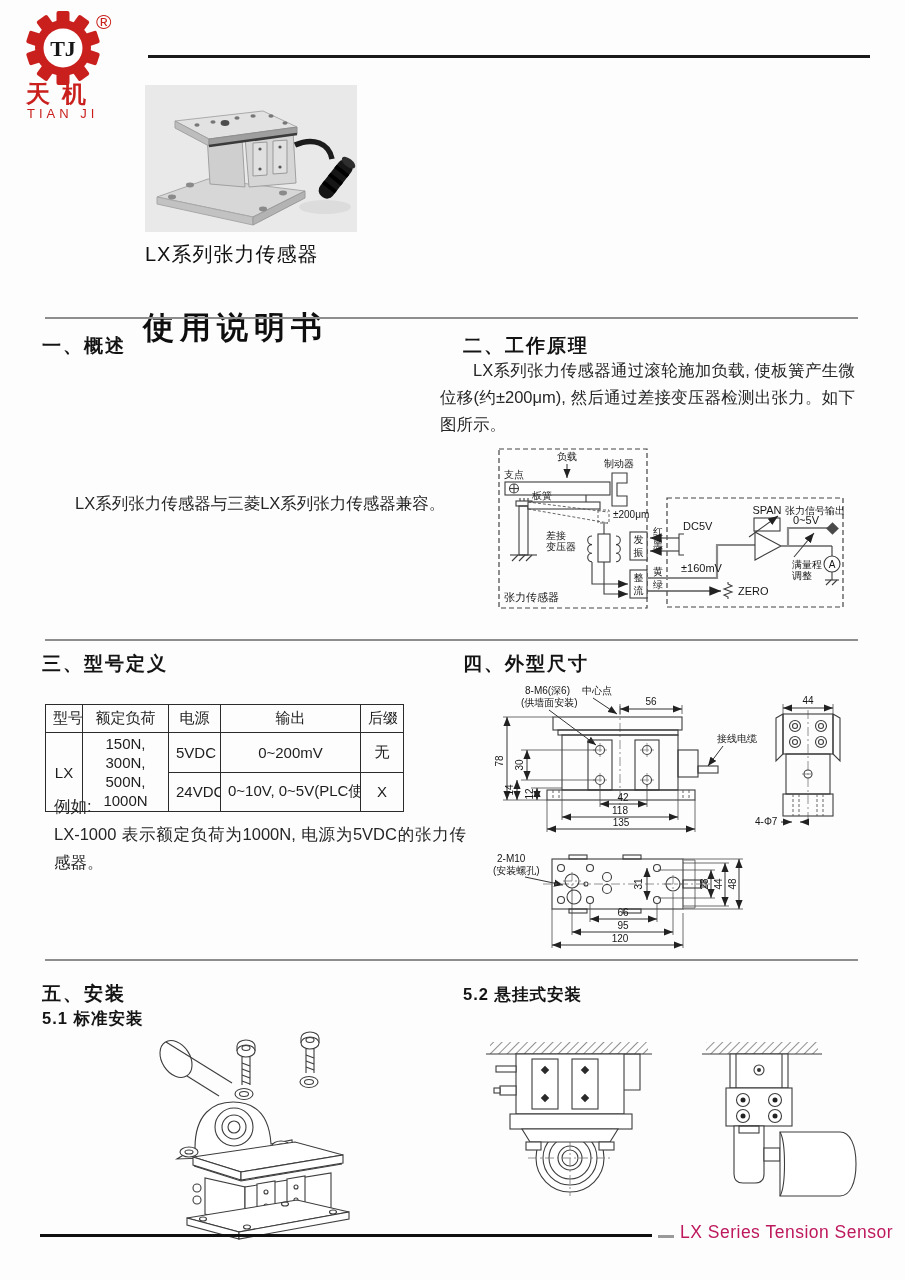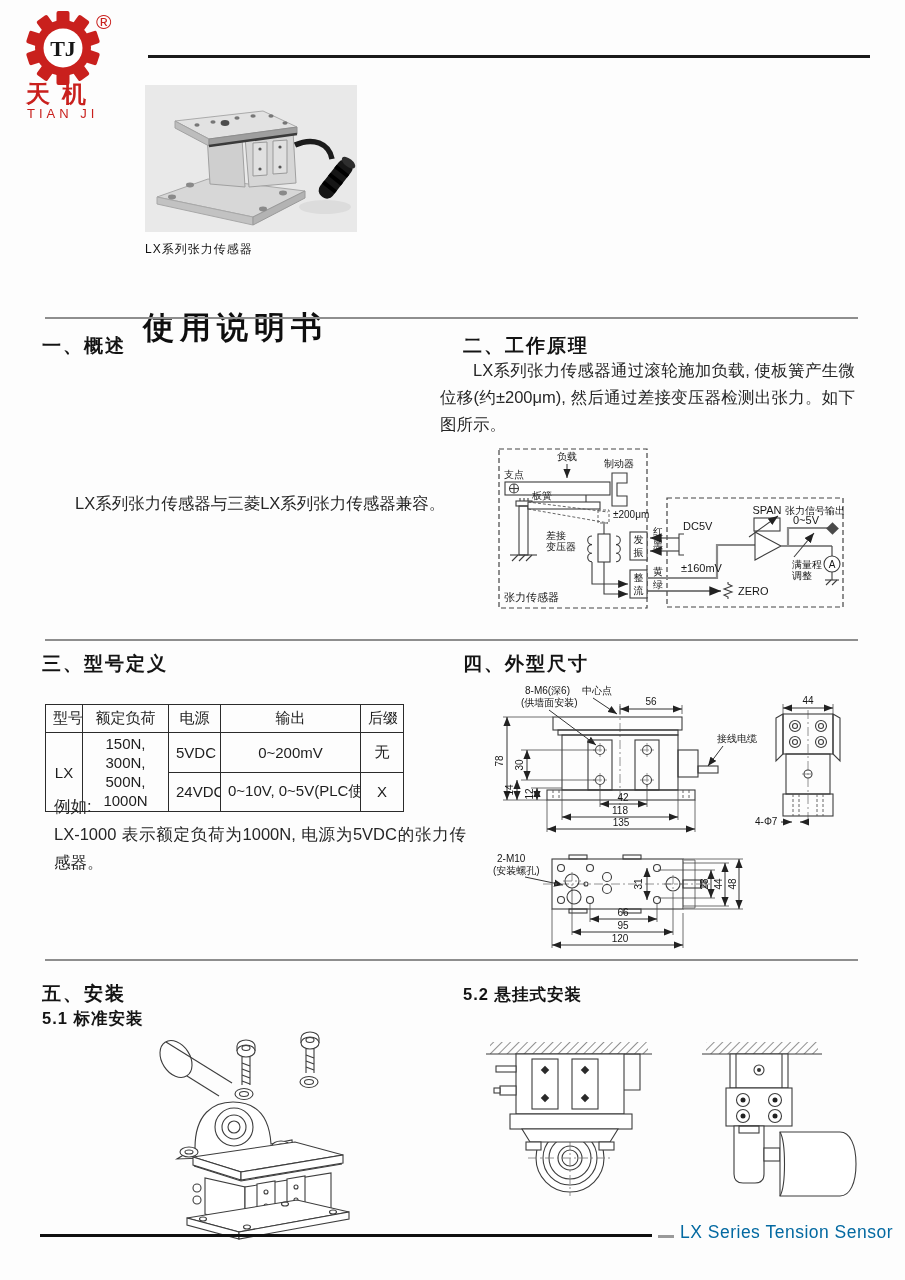--- a/index.html
+++ b/index.html
@@ -5,28 +5,28 @@
   html,body{margin:0;padding:0;background:#d9d9d9;}
   .page{position:relative;width:905px;height:1280px;margin:0 auto;background:#fdfdfd;
         font-family:"Liberation Sans","DejaVu Sans",sans-serif;color:#222;overflow:hidden;}
   .abs{position:absolute;}
   .h1{font-size:19px;font-weight:bold;color:#141414;letter-spacing:2px;}
   .h2{font-size:16.5px;font-weight:bold;color:#141414;letter-spacing:1px;}
   .body-text{font-size:16.5px;line-height:27px;color:#262626;text-align:justify;}
   .indent{text-indent:2em;}
   .rule{background:#8e8e8e;height:2px;}
   .brand-red{color:#c9201d;}
-  .series-title{font-size:12px;color:#111;letter-spacing:1px;}
+  .series-title{font-size:20px;color:#111;letter-spacing:1px;}
   .doc-title{font-size:31px;font-weight:bold;color:#0e0e0e;letter-spacing:6px;margin-top:44px;}
   table.spec{border-collapse:collapse;font-size:15px;color:#1d1d1d;table-layout:fixed;}
   table.spec th,table.spec td{border:1.6px solid #2b2b2b;padding:1px 7px;font-weight:normal;
         text-align:center;height:24px;white-space:nowrap;overflow:hidden;}
   table.spec th{height:25px;}
   .footer-line{background:#101010;height:3px;}
-  .footer-text{font-size:17.5px;color:#0369a1;letter-spacing:0.5px;}
+  .footer-text{font-size:17.5px;color:#be185d;letter-spacing:0.5px;}
   svg{overflow:visible;}
   svg text{font-family:"Liberation Sans","DejaVu Sans",sans-serif;fill:#161616;}
   .t10{font-size:10px;}.t11{font-size:11px;}
   .thin{stroke:#3d3d3d;stroke-width:1.1;fill:none;}
   .thin2{stroke:#3d3d3d;stroke-width:1.1;fill:#fff;}
   .dsh{stroke:#444;stroke-width:1.2;fill:none;stroke-dasharray:5 3;}
   .dsh2{stroke:#555;stroke-width:0.9;fill:none;stroke-dasharray:3 2;}
   .cl{stroke:#777;stroke-width:0.8;fill:none;stroke-dasharray:9 3 2 3;}
   .wire{stroke:#555;stroke-width:1.3;fill:none;}
   .wire2{stroke:#8a8a8a;stroke-width:2.2;fill:none;}

